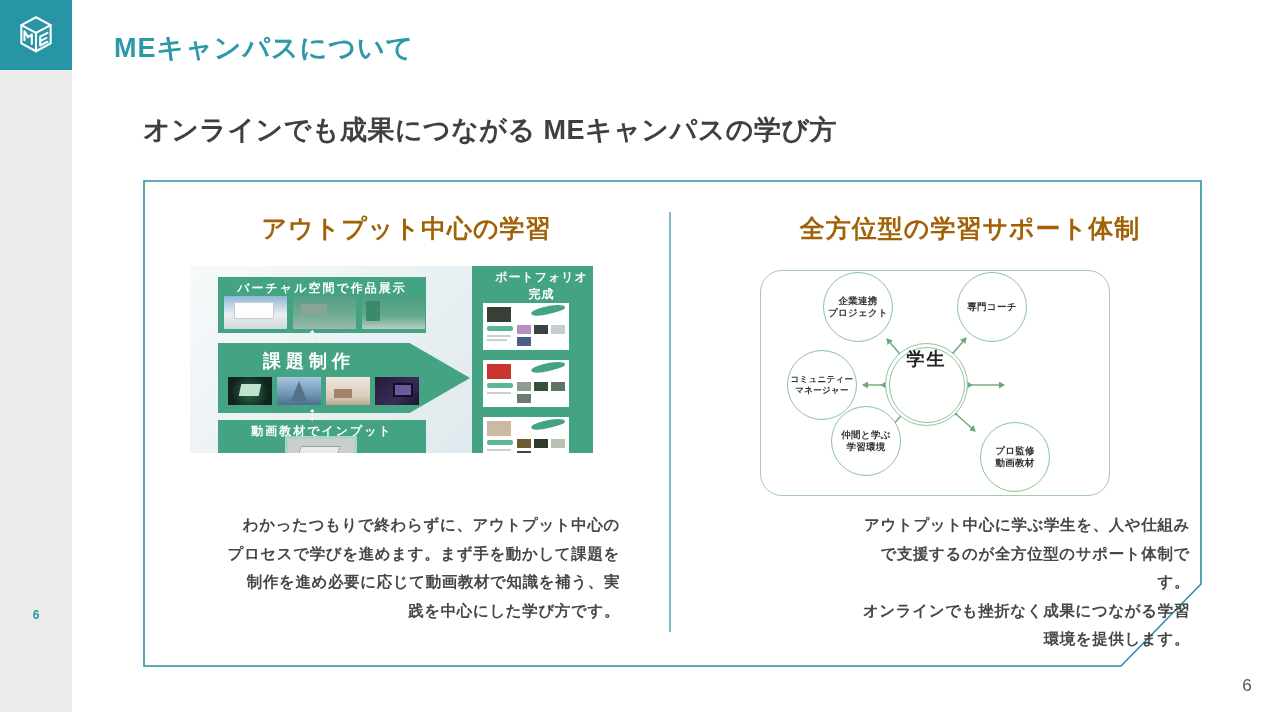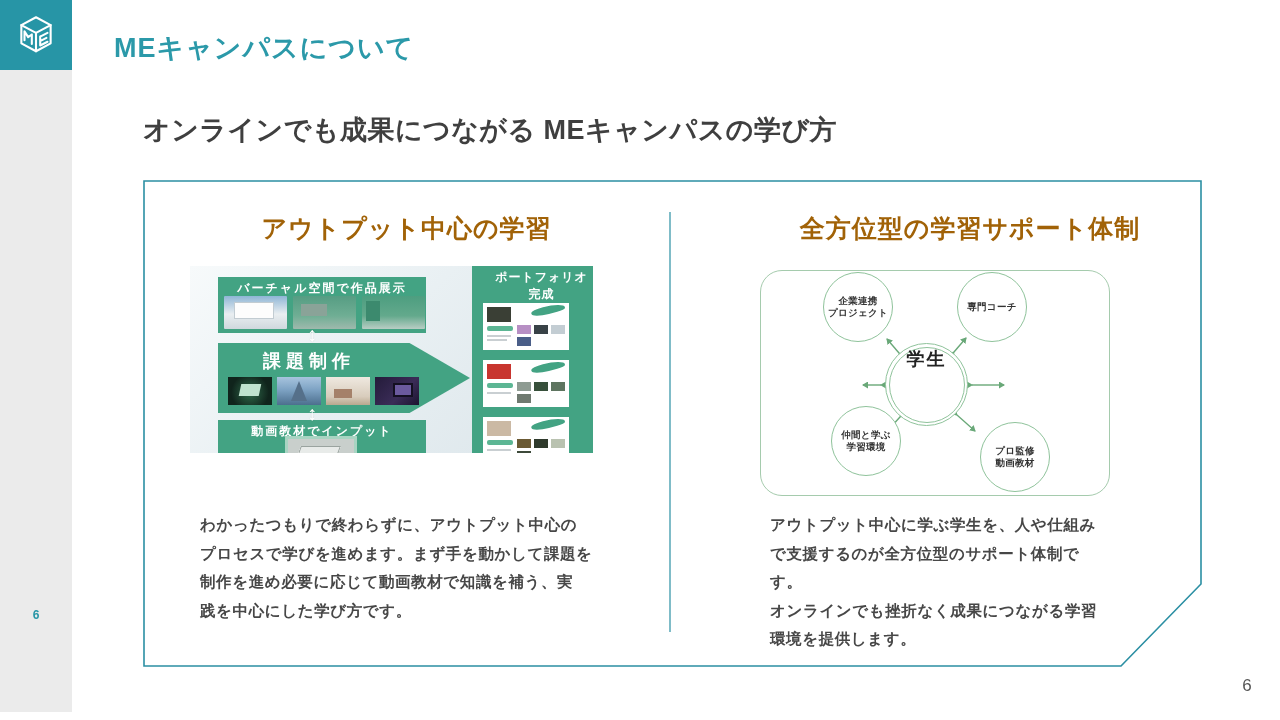--- a/index.html
+++ b/index.html
@@ -82,21 +82,21 @@
     font-size:9.5px; font-weight:bold; color:#333; line-height:1.3; white-space:pre-line; letter-spacing:0.3px; }
   .circle.student { border-width:1.5px; }
   .circle.student .inner-ring { position:absolute; inset:2.5px; border:1.2px solid #8fc39b; border-radius:50%;
     display:flex; justify-content:center; }
   .student-label { font-size:18px; font-weight:bold; color:#222; letter-spacing:2px; }
   .ai-line1 { font-size:13px; font-weight:bold; display:block; }
   .ai-line2 { font-size:8.5px; font-weight:bold; display:block; letter-spacing:0.5px; }
 
   
   .desc { position:absolute; top:511px; width:420px; font-size:15.5px; font-weight:bold;
-    color:#474747; line-height:28.6px; white-space:pre-line; letter-spacing:0.6px; }
+    color:#474747; line-height:28.6px; white-space:pre-line; letter-spacing:0.6px;text-align:right; }
   .desc.left { left:200px; }
   .desc.right { left:770px; }
 </style>
 </head>
 <body>
 
 <div class="logo-square">
   <svg width="46" height="46" viewBox="0 0 44 44">
     <g fill="none" stroke="#ffffff" stroke-width="2" stroke-linejoin="round" stroke-linecap="round">
       <path d="M22,5 L36,12.5 L22,20 L8,12.5 Z"></path>
@@ -202,20 +202,22 @@
       <line x1="194" y1="82" x2="206" y2="68"></line>
       <line x1="121" y1="115" x2="103" y2="115"></line>
       <line x1="212" y1="115" x2="244" y2="115"></line>
       <line x1="140" y1="147" x2="130" y2="158"></line>
       <line x1="197" y1="145" x2="215" y2="161"></line>
     </g>
   </svg>
   <div class="circle" style="left:63px; top:2px; width:70px; height:70px;">企業連携
 プロジェクト</div>
   <div class="circle" style="left:197px; top:2px; width:70px; height:70px;">専門コーチ</div>
+  <div class="circle" style="left:27px; top:80px; width:70px; height:70px; font-size:8.5px;">コミュニティー
+マネージャー</div>
   <div class="circle student" style="left:125px; top:73px; width:83px; height:83px;">
     <div class="inner-ring">
       <span class="student-label">学生</span>
     </div>
   </div>
   <div class="circle" style="left:71px; top:136px; width:70px; height:70px;">仲間と学ぶ
 学習環境</div>
   <div class="circle" style="left:220px; top:152px; width:70px; height:70px;">プロ監修
 動画教材</div>
 </div>

